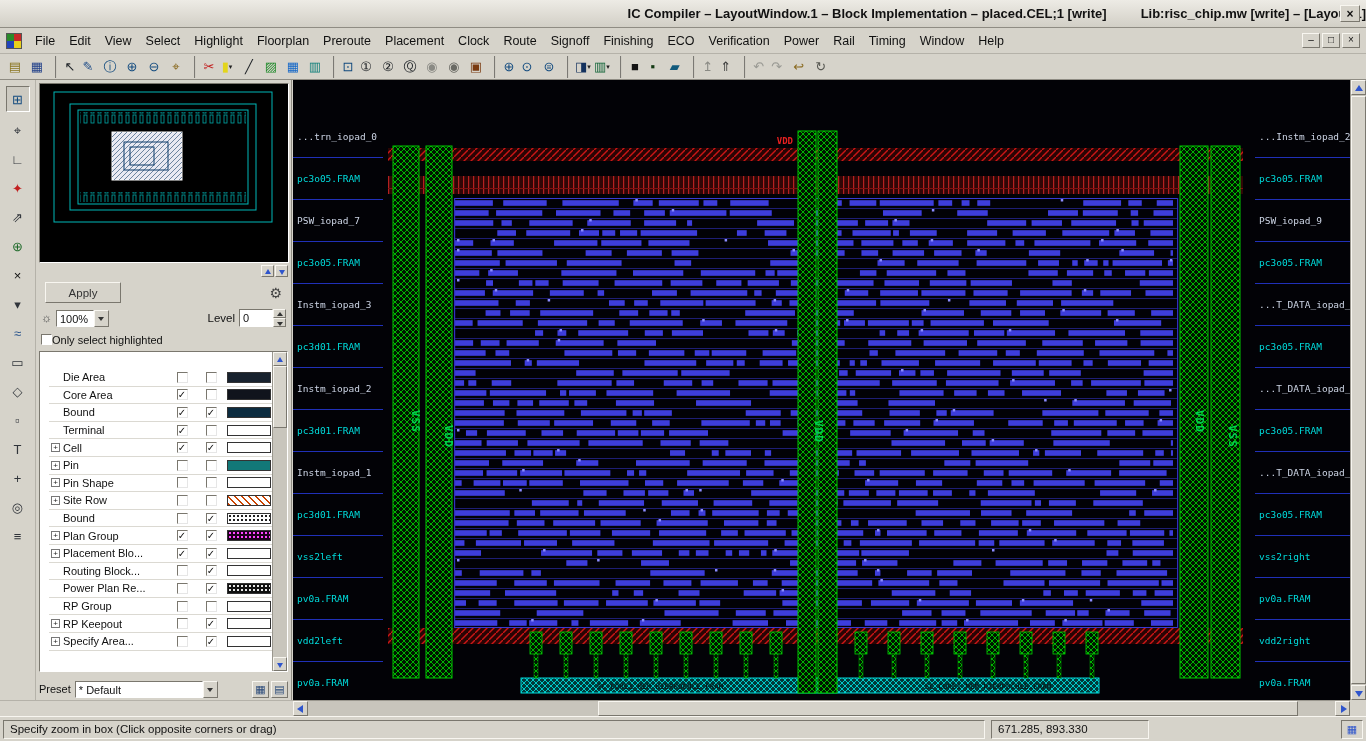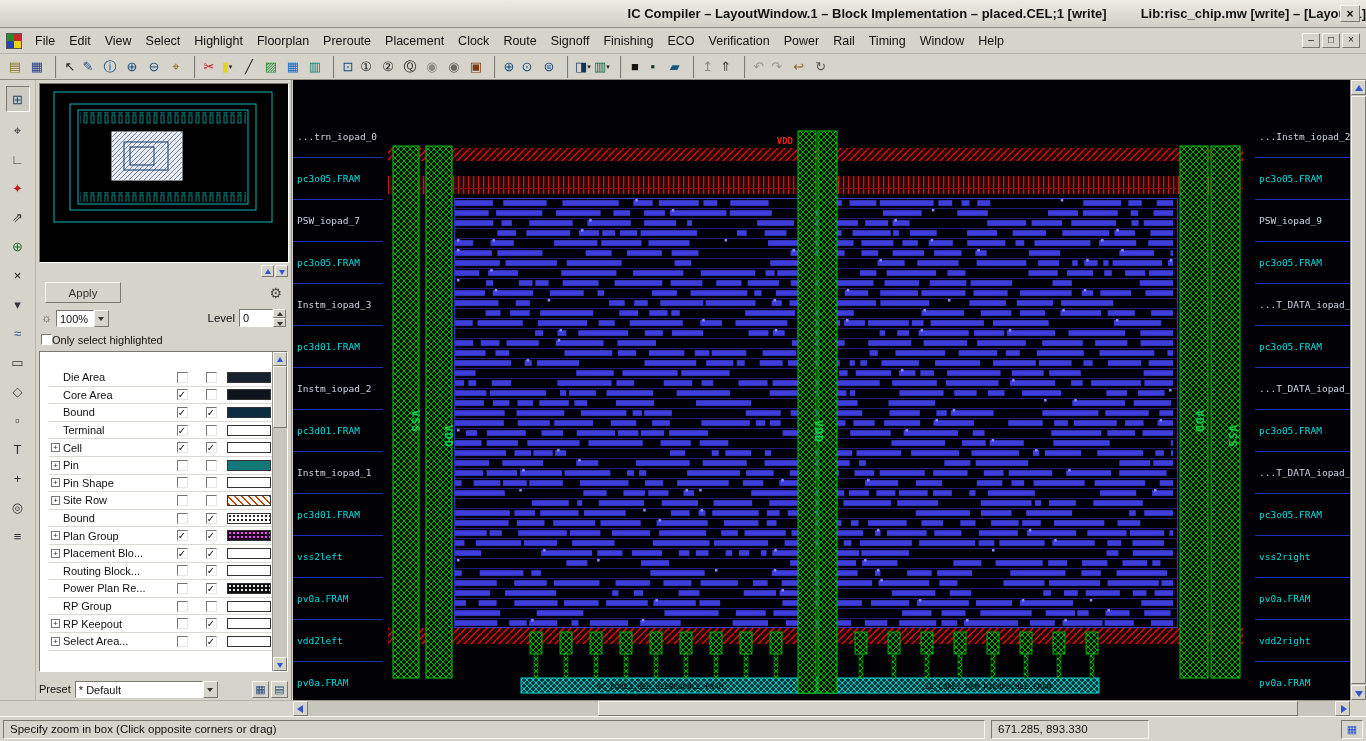--- a/index.html
+++ b/index.html
@@ -751,21 +751,21 @@
               <i class="cb">✓</i>
             </span>
             <span class="c-clr">
               <i class="swatch" style="background: rgb(255, 255, 255);"></i>
             </span>
           </div>
 
           <div class="trow">
             <span class="c-type">
               <i class="expand">+</i>
-              <span>Select Area...</span>
+              <span>Specify Area...</span>
             </span>
             <span class="c-vis">
               <i class="cb"></i>
             </span>
             <span class="c-sel">
               <i class="cb">✓</i>
             </span>
             <span class="c-clr">
               <i class="swatch" style="background: rgb(255, 255, 255);"></i>
             </span>

